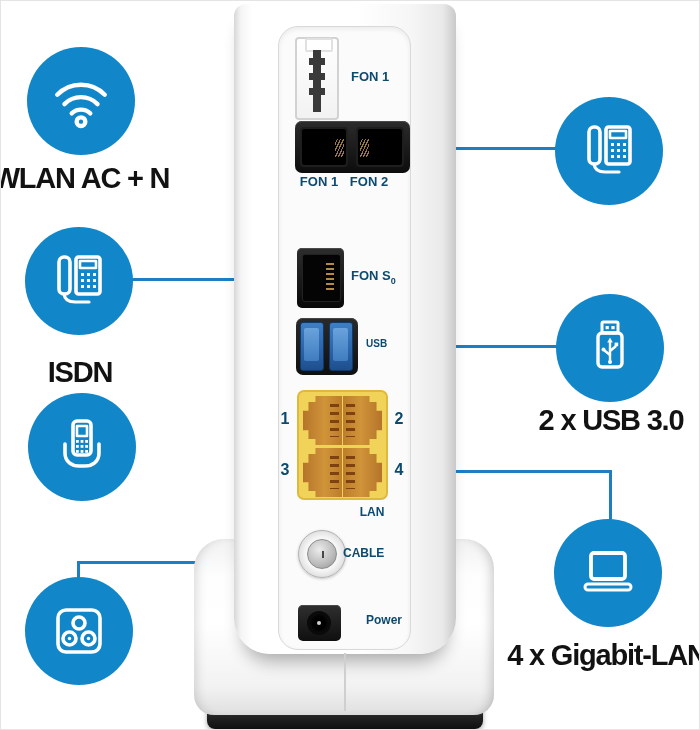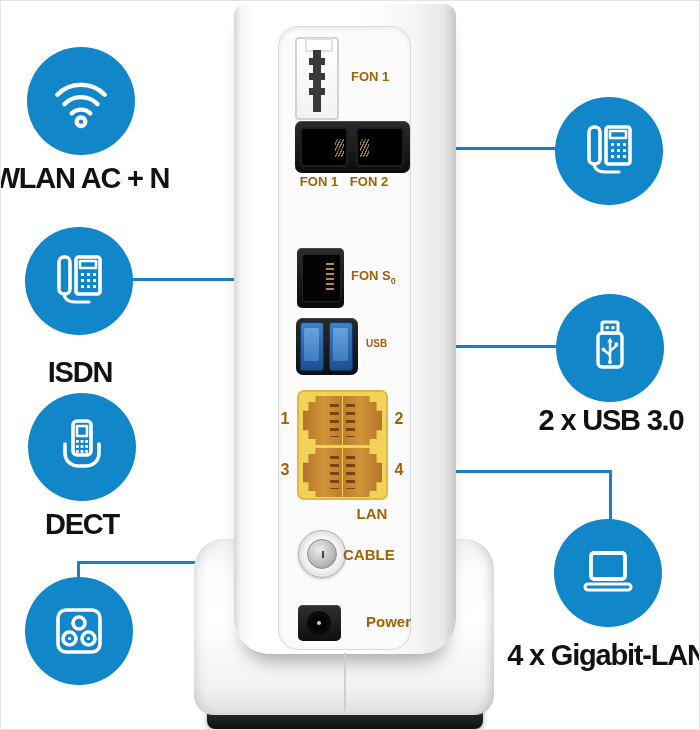--- a/index.html
+++ b/index.html
@@ -40,25 +40,25 @@
     box-shadow:0 16px 18px -9px rgba(0,0,0,.32);z-index:3;
   }
   .r-seam{position:absolute;left:343px;top:652px;width:2px;height:58px;background:#cfcfcf;z-index:4;}
   .r-panel{
     position:absolute;left:277px;top:25px;width:133px;height:624px;border-radius:20px;
     background:#fbfbfb;border:1px solid #d9d9d9;box-sizing:border-box;
     box-shadow:inset 0 2px 5px rgba(0,0,0,.07);z-index:4;
   }
   .port{position:absolute;z-index:5;}
   .plabel{
-    position:absolute;z-index:6;font-weight:bold;color:#a16207;
+    position:absolute;z-index:6;font-weight:bold;color:#0c4a6e;
     white-space:nowrap;line-height:1;font-size:13px;
   }
   .plabel.center{transform:translateX(-50%);}
-  .plabel.big{font-size:15px;}
+  .plabel.big{font-size:12px;}
   
   .tae{
     left:294px;top:36px;width:44px;height:83px;border-radius:4px;
     background:linear-gradient(180deg,#ffffff,#f2f2f2);
     border:2px solid #d2d2d2;box-sizing:border-box;
   }
   .tae-tab{position:absolute;left:8px;top:-1px;width:24px;height:10px;background:#fff;
     border:2px solid #e1e1e1;border-radius:2px;}
   .tae-slot{position:absolute;left:9px;top:11px;}
   
@@ -262,21 +262,20 @@
         <rect x="24" y="28" width="2.8" height="2.8"></rect>
           <rect x="28.6" y="28" width="2.8" height="2.8"></rect>
           <rect x="33.2" y="28" width="2.8" height="2.8"></rect>
         <rect x="24" y="33" width="2.8" height="2.8"></rect>
           <rect x="28.6" y="33" width="2.8" height="2.8"></rect>
           <rect x="33.2" y="33" width="2.8" height="2.8"></rect>
       </g>
       <path d="M13 27 v9 c0 9 7 13 14 13 h6 c7 0 14 -4 14 -13 v-9"></path>
     </svg>
   </div>
-  <div class="flabel" style="left:81px;top:509px;">DECT</div>
 
   <div class="bubble" style="left:24px;top:576px;z-index:5;">
     <svg class="icon-svg" width="60" height="60" viewBox="0 0 60 60" fill="none" stroke="#fff" stroke-width="3.6">
       <rect x="9" y="9" width="42" height="42" rx="8"></rect>
       <circle cx="30" cy="22" r="6"></circle>
       <circle cx="20.5" cy="37.5" r="6.5"></circle>
       <circle cx="39.5" cy="37.5" r="6.5"></circle>
       <circle cx="20.5" cy="37.5" r="1.7" fill="#fff" stroke="none"></circle>
       <circle cx="39.5" cy="37.5" r="1.7" fill="#fff" stroke="none"></circle>
     </svg>

